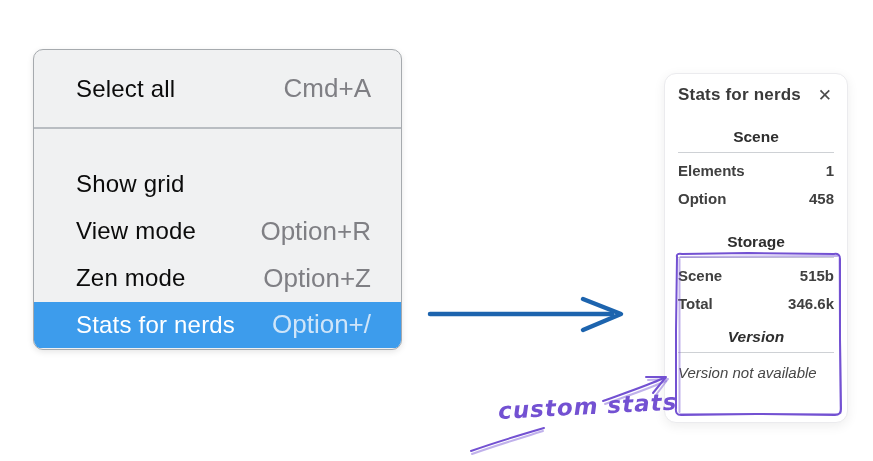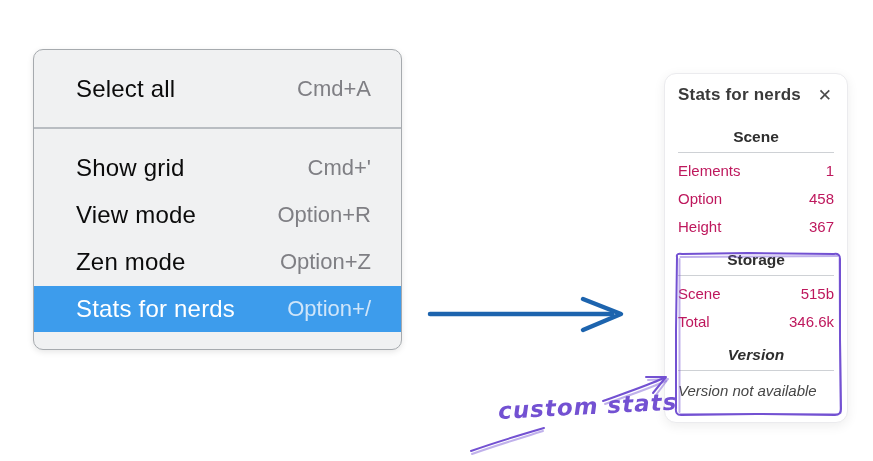--- a/index.html
+++ b/index.html
@@ -12,28 +12,28 @@
     position:absolute;left:33px;top:49px;width:369px;height:301px;
     background:var(--menu-bg);
     border:1.5px solid var(--menu-border);
     border-radius:10px;
     box-shadow:0 2px 6px rgba(0,0,0,.10);
     box-sizing:border-box;
     overflow:hidden;
   }
   .menu-section-top{height:77px;display:flex;align-items:center;}
   .menu-divider{height:1.5px;background:var(--menu-divider);width:100%;}
-  .menu-section-bottom{padding-top:16px;}
+  .menu-section-bottom{padding-top:32px;}
   .menu-row{
     display:flex;align-items:center;justify-content:space-between;
     padding:0 30px 0 42px;height:47px;cursor:default;
   }
   .menu-section-top .menu-row{height:100%;width:100%;box-sizing:border-box;gap:8px;}
   .menu-label{font-size:24px;color:#0b0b0b;letter-spacing:.2px;}
-  .menu-shortcut{font-size:22px;color:var(--shortcut-gray);}
+  .menu-shortcut{font-size:26px;color:var(--shortcut-gray);}
   .menu-row.selected{background:var(--menu-highlight);height:46px;}
   .menu-row.selected .menu-label{color:#ffffff;}
   .menu-row.selected .menu-shortcut{color:var(--highlight-shortcut);}
 
   
   .panel{
     position:absolute;left:664px;top:73px;width:184px;height:350px;
     background:#ffffff;border:1px solid var(--panel-border);border-radius:12px;
     box-shadow:0 3px 12px rgba(0,0,0,.07);
     box-sizing:border-box;padding:11px 13px;
@@ -41,29 +41,29 @@
   .panel-header{display:flex;align-items:center;justify-content:space-between;}
   .panel-title{font-size:17px;font-weight:bold;color:#3a3a3a;letter-spacing:.2px;}
   .panel-close{
     font-size:17px;color:#4c4c4c;background:none;border:none;padding:0 2px;
     cursor:pointer;line-height:1;font-family:"DejaVu Sans", sans-serif;
   }
   .section-heading{
     text-align:center;font-weight:bold;font-size:15.5px;color:#2e2e2e;
   }
   .h-scene{margin-top:23px;}
-  .h-storage{margin-top:10px;}
+  .h-storage{margin-top:20px;}
   .h-version{margin-top:10px;font-style:italic;}
   .panel hr{
     border:none;border-top:1px solid var(--panel-hr);
     margin:6px 0 4px 0;
   }
   .stat-row{
     display:flex;justify-content:space-between;align-items:center;
-    font-size:15px;color:#be185d;line-height:28px;
+    font-size:15px;color:#404040;line-height:28px;font-weight:bold;
   }
   .stat-note{font-size:15px;color:#474747;line-height:28px;margin-top:6px;font-style:italic;}
 
   
   svg.overlay{position:absolute;left:0;top:0;pointer-events:none;}
   .blue-stroke{stroke:var(--blue-arrow);stroke-width:4.5;fill:none;stroke-linecap:round;stroke-linejoin:round;}
   .purple-stroke{stroke:var(--purple);stroke-width:2;fill:none;stroke-linecap:round;stroke-linejoin:round;}
   .purple-faint{opacity:.45;}
   .custom-stats{
     position:absolute;left:498px;top:394px;width:150px;
@@ -79,21 +79,20 @@
   <div class="menu-section-top">
     <div class="menu-row">
       <span class="menu-label">Select all</span>
       <span class="menu-shortcut">Cmd+A</span>
     </div>
   </div>
   <div class="menu-divider"></div>
   <div class="menu-section-bottom">
     <div class="menu-row">
       <span class="menu-label">Show grid</span>
-      <span class="menu-shortcut">Cmd+'</span>
     </div>
     <div class="menu-row">
       <span class="menu-label">View mode</span>
       <span class="menu-shortcut">Option+R</span>
     </div>
     <div class="menu-row">
       <span class="menu-label">Zen mode</span>
       <span class="menu-shortcut">Option+Z</span>
     </div>
     <div class="menu-row selected">
@@ -111,24 +110,20 @@
 
   <div class="section-heading h-scene">Scene</div>
   <hr>
   <div class="stat-row">
     <span>Elements</span>
     <span>1</span>
   </div>
   <div class="stat-row">
     <span>Option</span>
     <span>458</span>
-  </div>
-  <div class="stat-row">
-    <span>Height</span>
-    <span>367</span>
   </div>
 
   <div class="section-heading h-storage">Storage</div>
   <hr>
   <div class="stat-row">
     <span>Scene</span>
     <span>515b</span>
   </div>
   <div class="stat-row">
     <span>Total</span>

